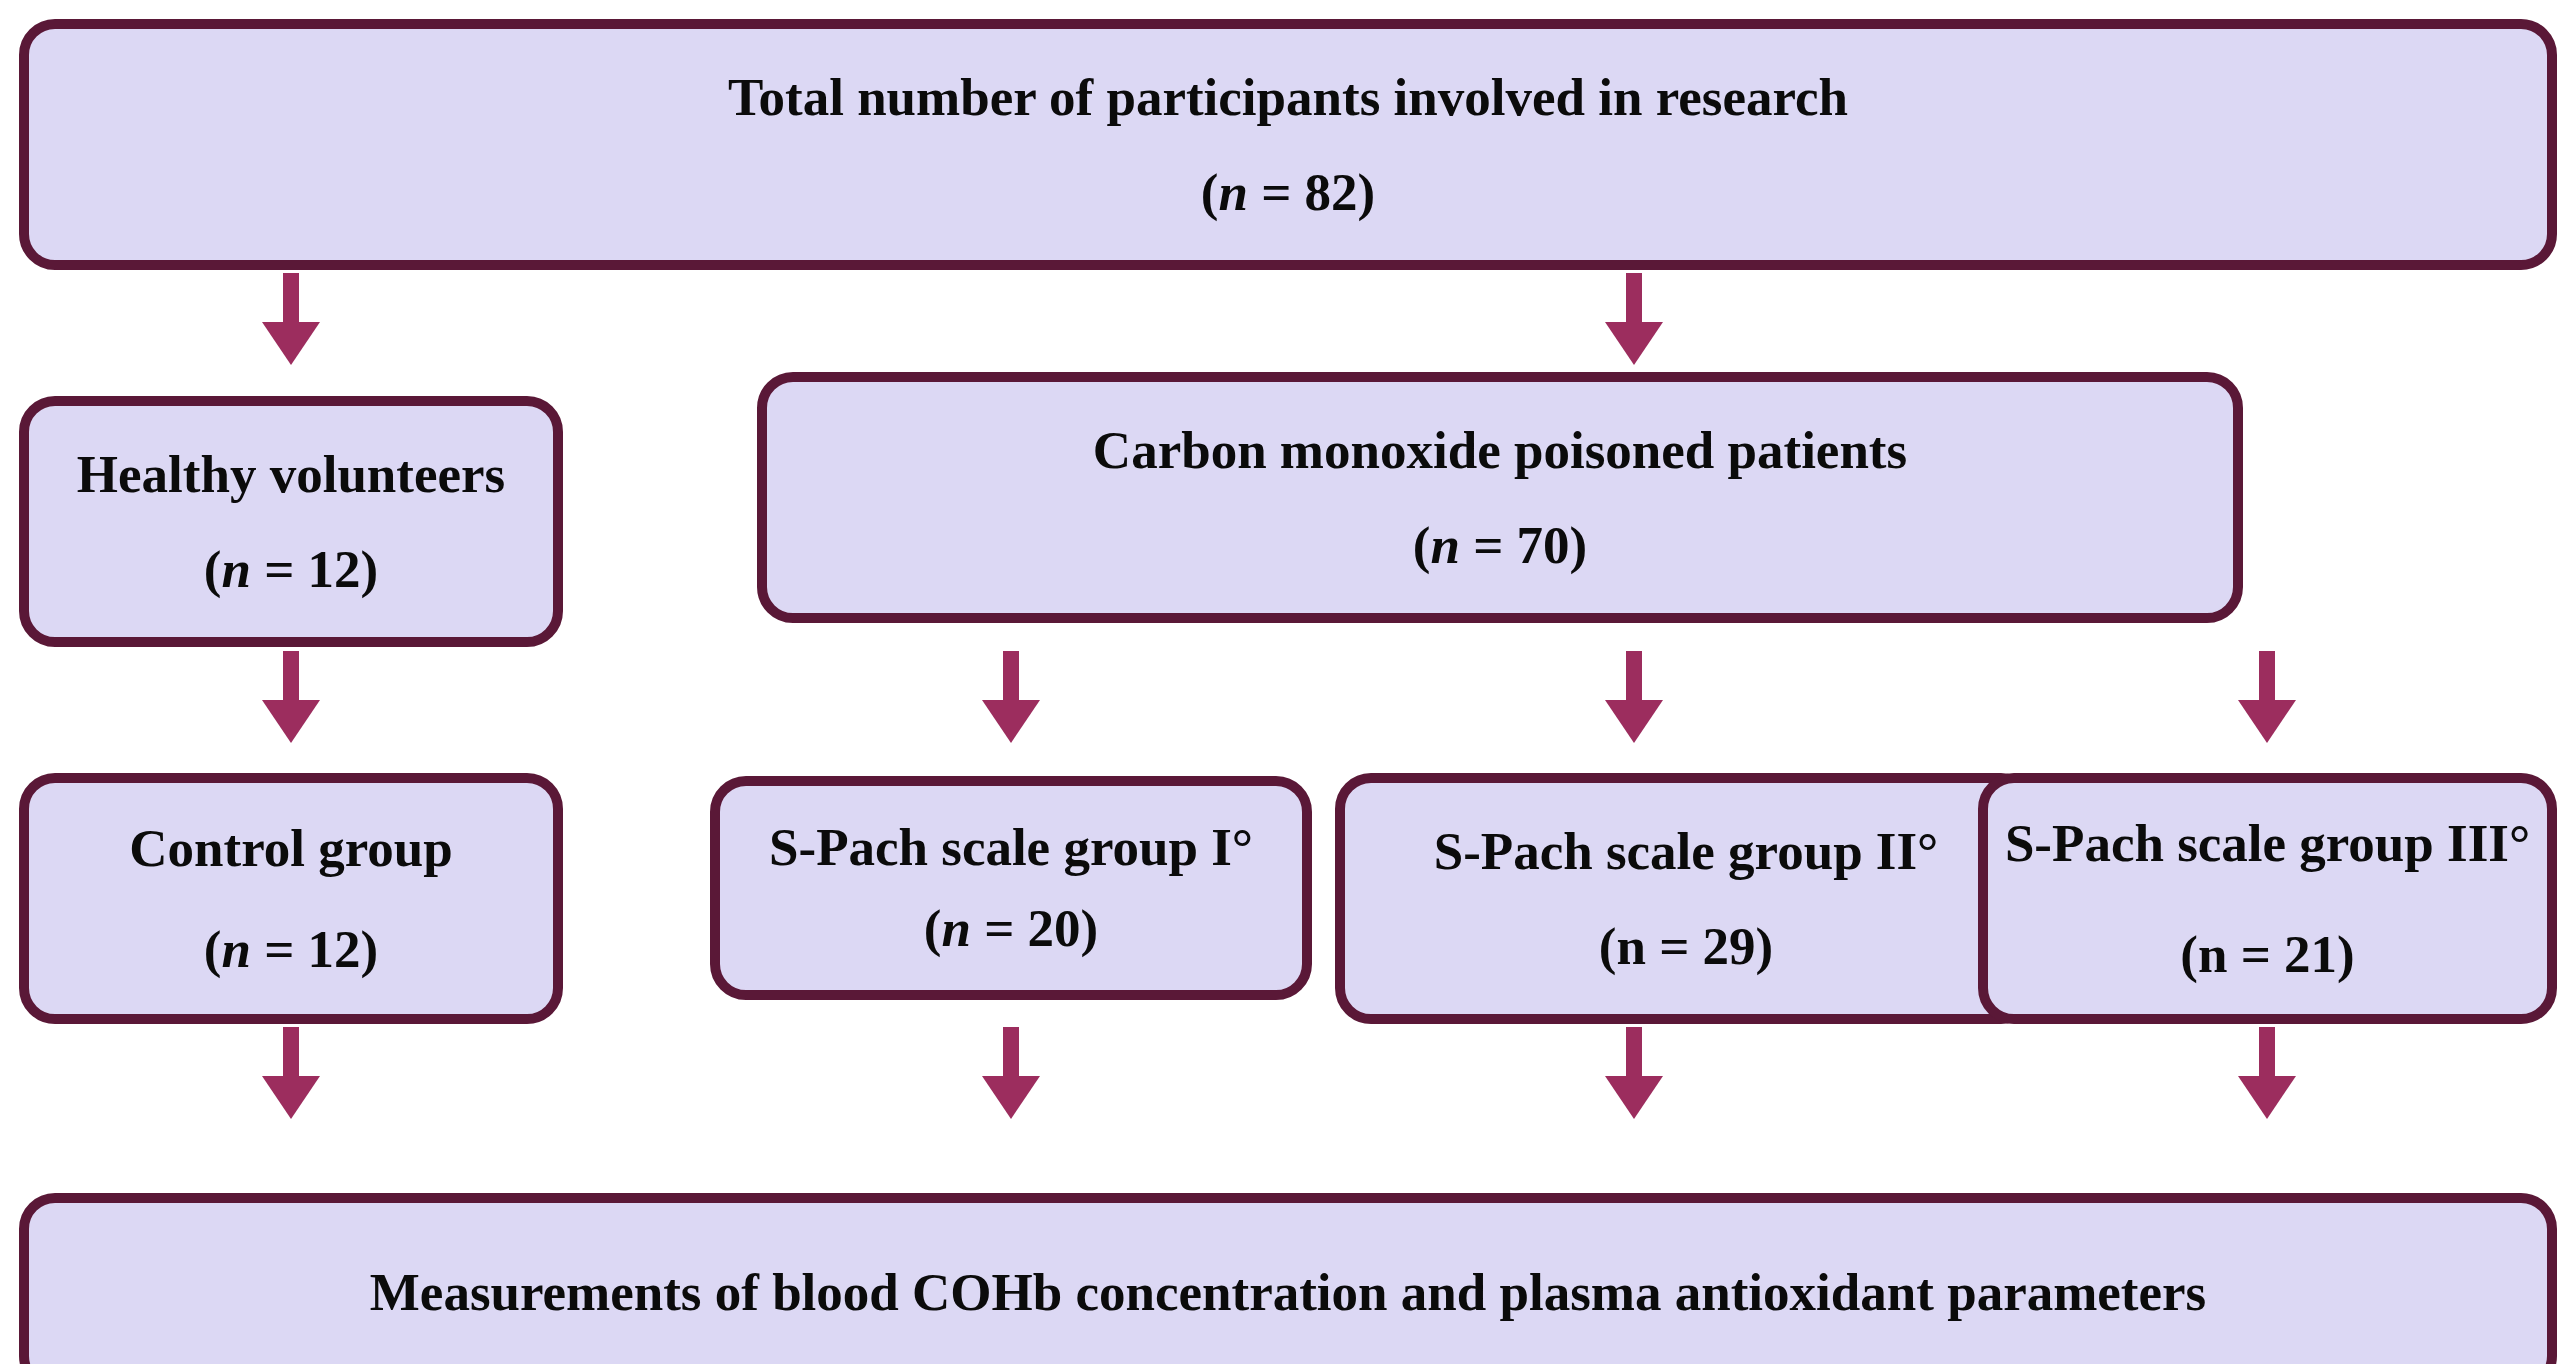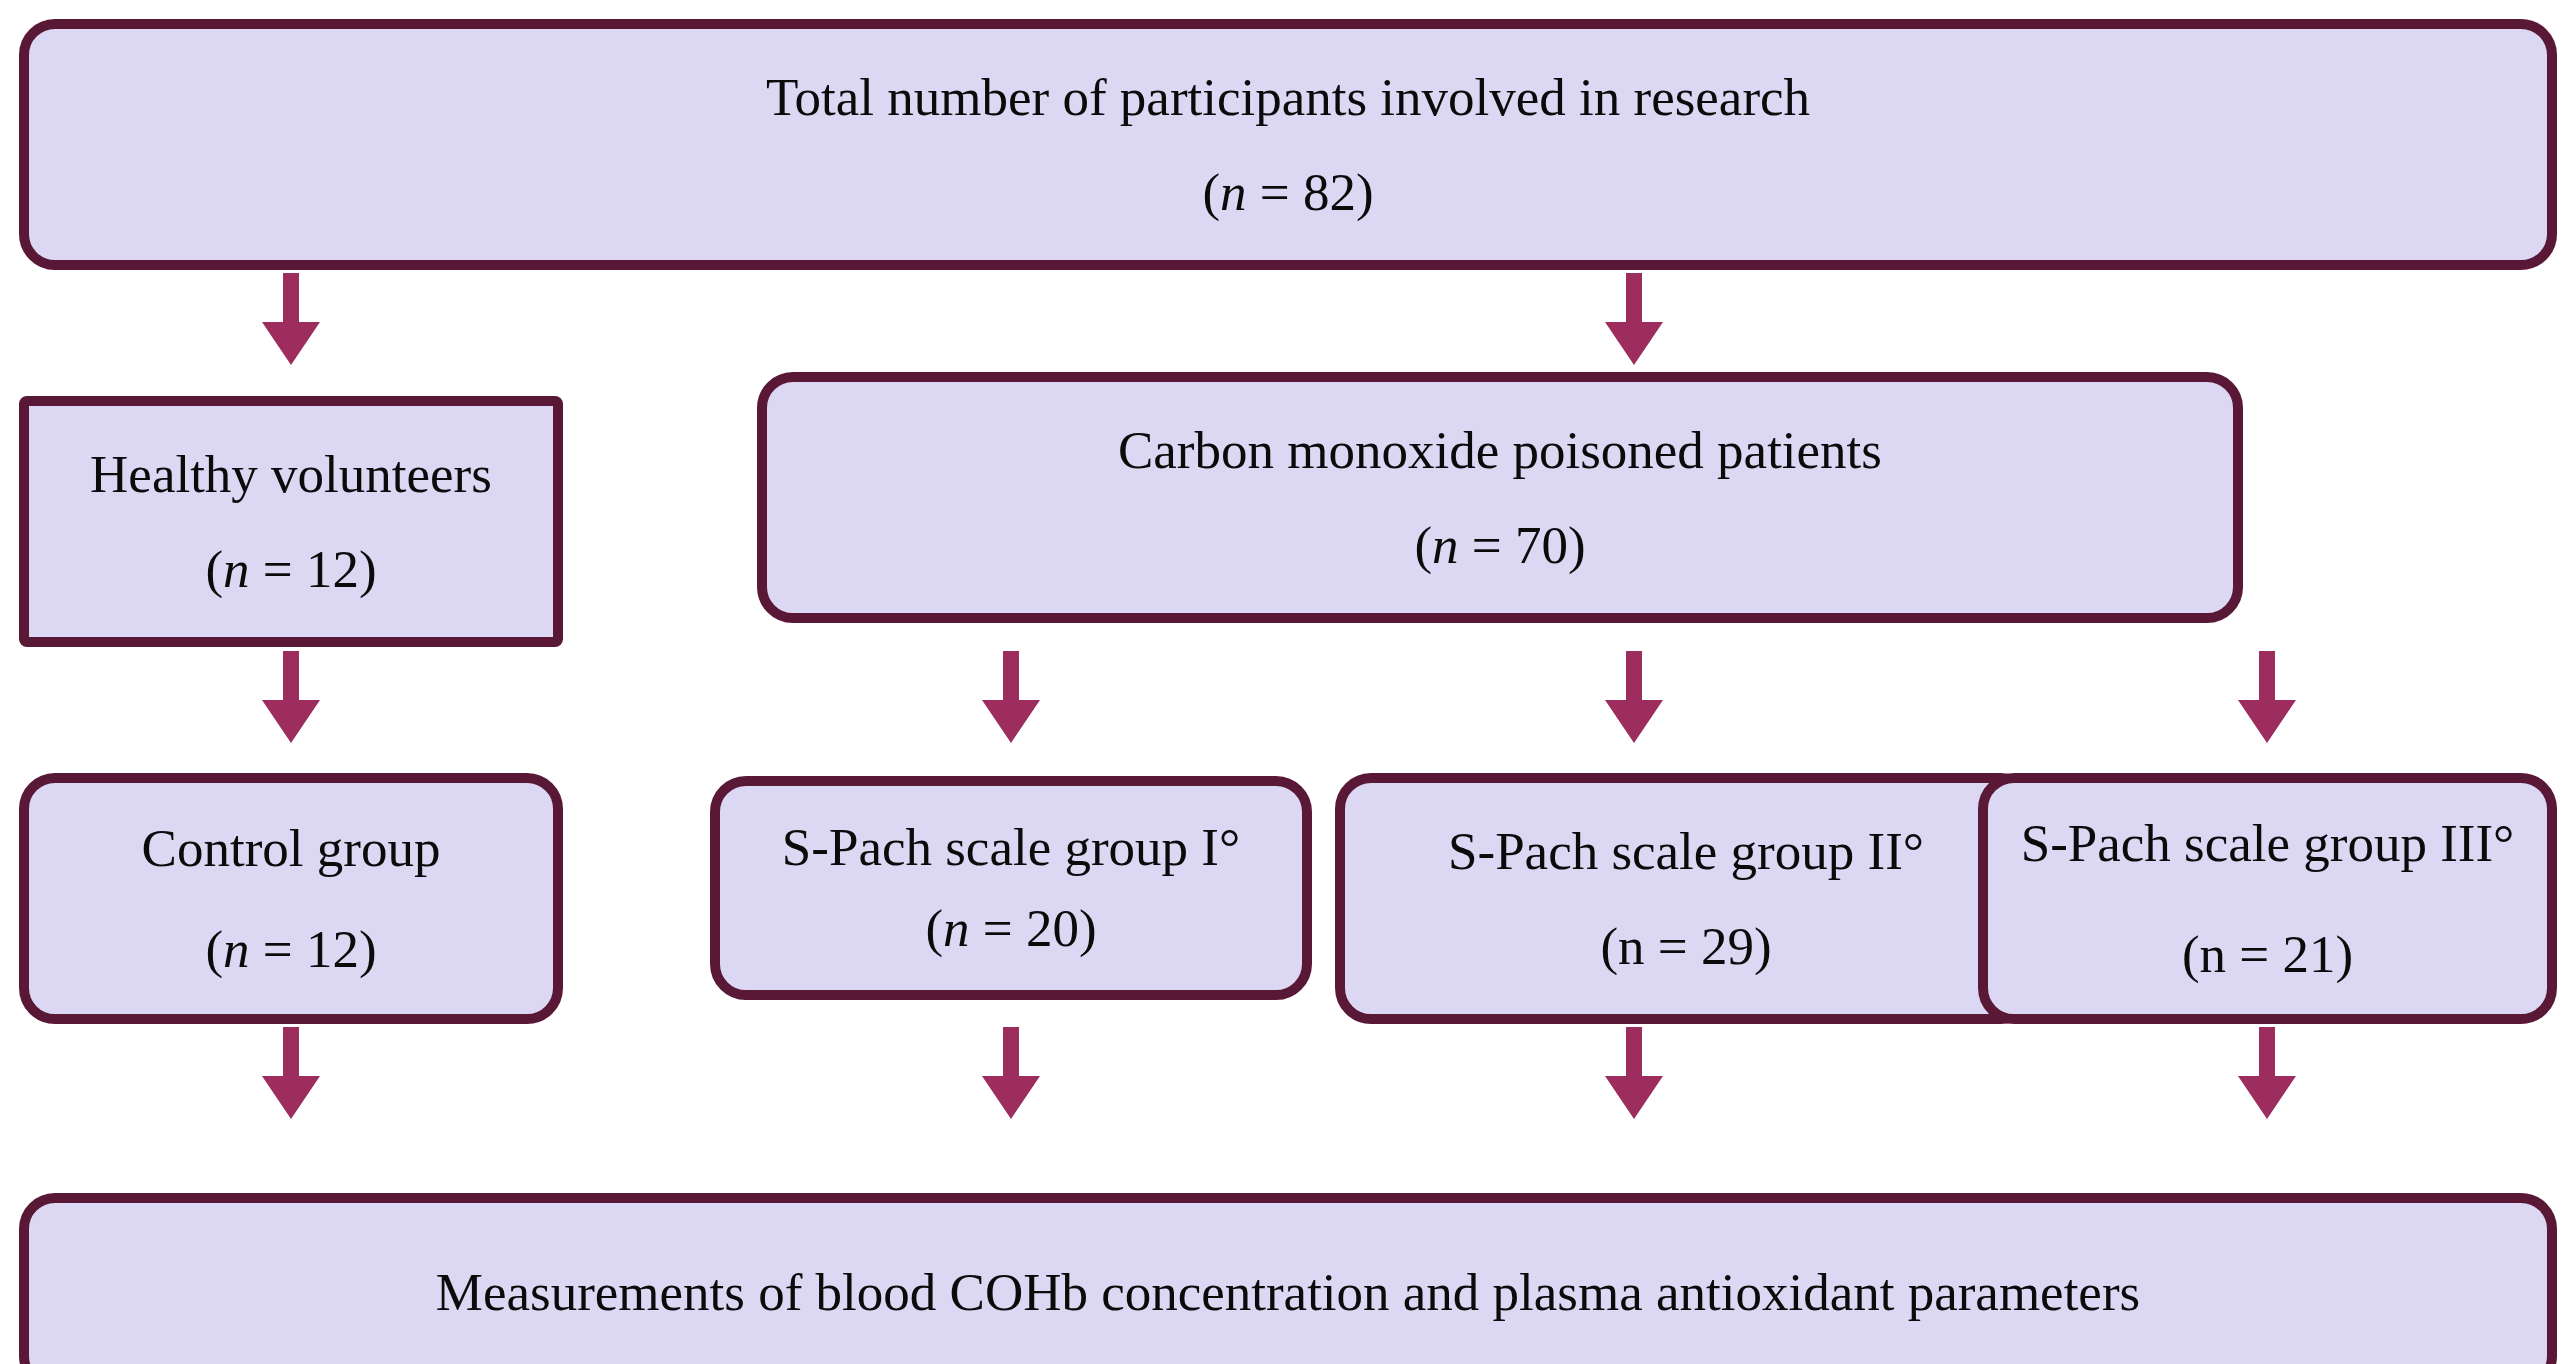--- a/index.html
+++ b/index.html
@@ -24,21 +24,21 @@
     display: flex;
     flex-direction: column;
     justify-content: space-around;
     align-items: center;
     text-align: center;
     padding: 21px 27px;
     font-size: 53px;
     line-height: 1.1;
   }
   .fbox.single { justify-content: center; margin-top: 43px; }
-  .box-label, .box-count { white-space: nowrap; }
+  .box-label, .box-count { white-space: nowrap; font-weight: bold; }
   .it { font-style: italic; }
   .arrow {
     position: absolute;
     width: 58px;
   }
   .arrow .stem {
     display: block;
     margin: 0 auto;
     width: 16.7px;
     height: 49px;
@@ -64,21 +64,21 @@
 
   <div class="arrow" style="left:262px; top:273px;">
     <span class="stem"></span>
     <span class="head"></span>
   </div>
   <div class="arrow" style="left:1605px; top:273px;">
     <span class="stem"></span>
     <span class="head"></span>
   </div>
 
-  <div class="fbox" id="b-healthy" style="left:19px; top:396px; width:544px; height:251px;border-radius:8px;">
+  <div class="fbox" id="b-healthy" style="left:19px; top:396px; width:544px; height:251px;">
     <div class="box-label">Healthy volunteers</div>
     <div class="box-count"><span>(</span><span class="it">n</span><span> = 12)</span></div>
   </div>
 
   <div class="fbox" id="b-co" style="left:721px; top:372px; width:1486px; height:251px;margin-left:36px;">
     <div class="box-label">Carbon monoxide poisoned patients</div>
     <div class="box-count"><span>(</span><span class="it">n</span><span> = 70)</span></div>
   </div>
 
   <div class="arrow" style="left:262px; top:651px;">

